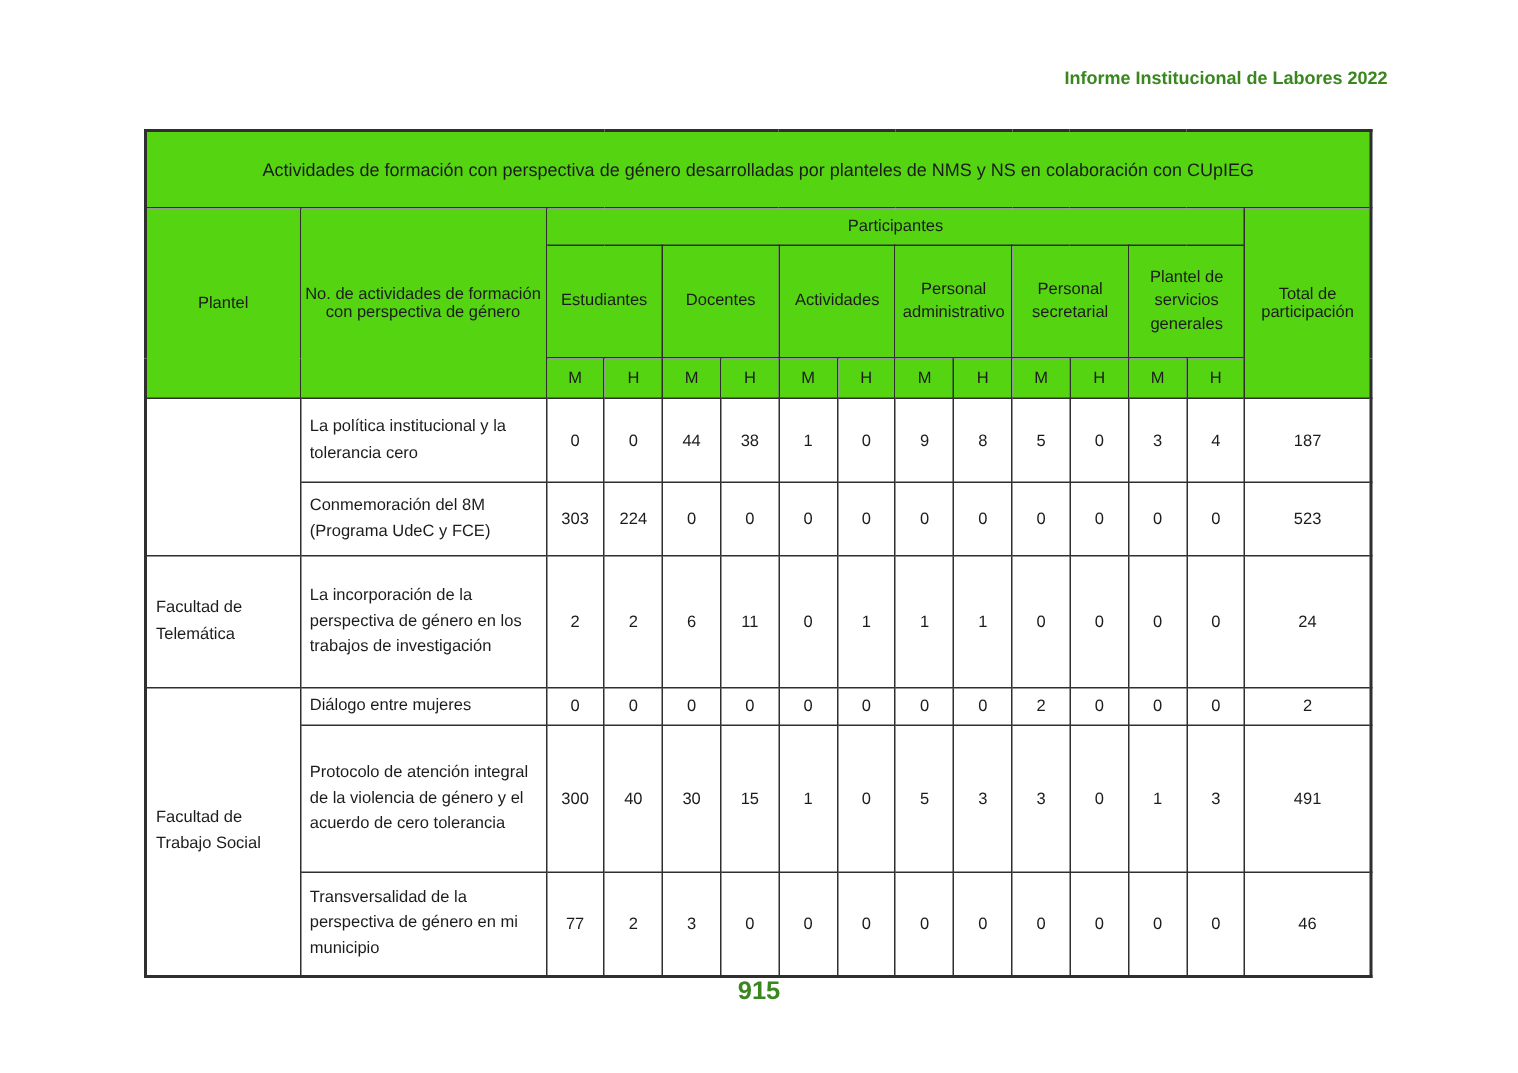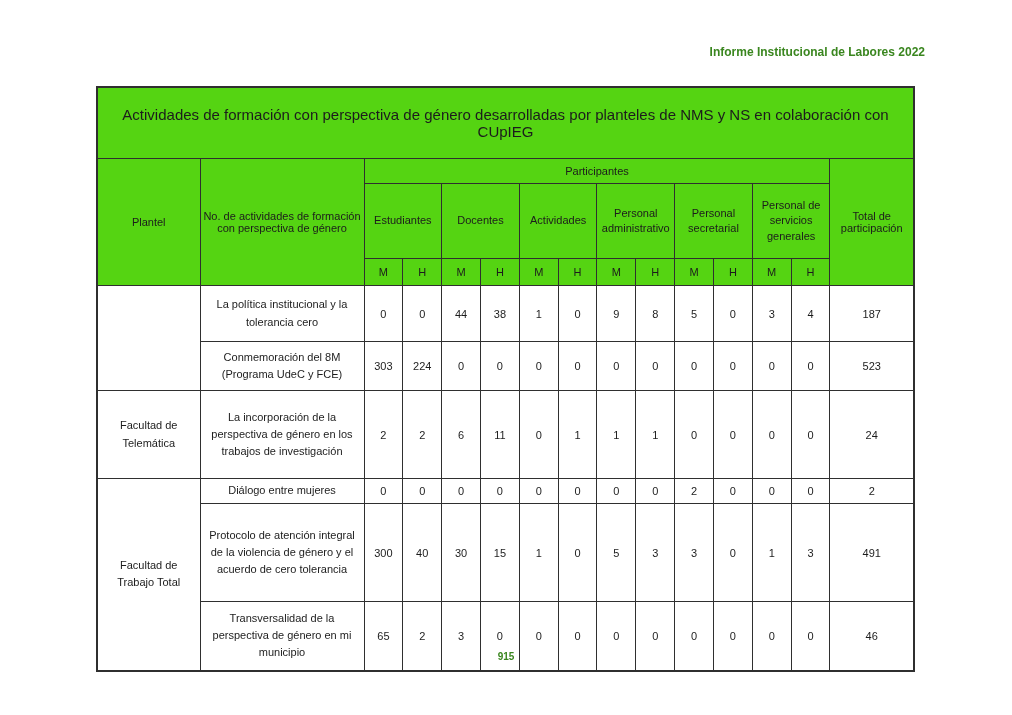--- a/index.html
+++ b/index.html
@@ -12,37 +12,37 @@
     font-size:12px; font-weight:bold; color:#3a861f;margin-left:42px;
   }
   table.main {
     position:absolute; left:96px; top:86px; width:817px;
     border-collapse:collapse; table-layout:fixed;
     border:2px solid #2f2f2f;
   }
   th, td { border:1px solid #2f2f2f; font-size:11px; font-weight:normal; overflow:hidden; }
   .g  { background:#55d412; }
   th  { text-align:center; vertical-align:middle; padding:2px; }
-  th.title-cell { font-size:15px; padding:18px 6px; }
+  th.title-cell { font-size:12px; padding:18px 6px; }
   th.bw { overflow-wrap:anywhere; line-height:1.4; padding:2px 3px; }
   td.v  { text-align:center; vertical-align:middle; padding:0 2px; }
-  td.act, td.plantel { text-align:center; vertical-align:middle; padding:3px 6px; line-height:1.55; }
+  td.act, td.plantel { text-align:left; vertical-align:middle; padding:3px 6px; line-height:1.55; }
   tr.rt  { height:26px; }
   tr.rp  { height:25px; }
   tr.rg  { height:75px; }
   tr.rmh { height:27px; }
   tr.b1 { height:56px; }
   tr.b2 { height:49px;padding-left:36px; }
   tr.b3 { height:88px; }
   tr.b4 { height:25px; }
   tr.b5 { height:98px; }
   tr.b6 { height:69px; }
   .page-number {
     position:absolute; top:651px; left:0; width:1012px; text-align:center;
-    font-size:10px; font-weight:bold; color:#3a861f;
+    font-size:17px; font-weight:bold; color:#3a861f;
   }
 </style>
 </head>
 <body>
 
 <div class="report-header">Informe Institucional de Labores 2022</div>
 
 <table class="main">
   <colgroup>
     <col style="width:103px">
@@ -70,21 +70,21 @@
       <th class="g" rowspan="3">No. de actividades de formación con perspectiva de género</th>
       <th class="g" colspan="12">Participantes</th>
       <th class="g" rowspan="3">Total de participación</th>
     </tr>
     <tr class="rg">
       <th class="g bw" colspan="2">Estudiantes</th>
       <th class="g bw" colspan="2">Docentes</th>
       <th class="g bw" colspan="2">Actividades</th>
       <th class="g bw" colspan="2">Personal administrativo</th>
       <th class="g bw" colspan="2">Personal secretarial</th>
-      <th class="g bw" colspan="2">Personal de servicios generales</th>
+      <th class="g bw" colspan="2">Plantel de servicios generales</th>
     </tr>
     <tr class="rmh">
       <th class="g">M</th>
       <th class="g">H</th>
       <th class="g">M</th>
       <th class="g">H</th>
       <th class="g">M</th>
       <th class="g">H</th>
       <th class="g">M</th>
       <th class="g">H</th>
@@ -139,21 +139,21 @@
       <td class="v">1</td>
       <td class="v">1</td>
       <td class="v">1</td>
       <td class="v">0</td>
       <td class="v">0</td>
       <td class="v">0</td>
       <td class="v">0</td>
       <td class="v">24</td>
     </tr>
     <tr class="b4">
-      <td class="plantel" rowspan="3">Facultad de Trabajo Total</td>
+      <td class="plantel" rowspan="3">Facultad de Trabajo Social</td>
       <td class="act">Diálogo entre mujeres</td>
       <td class="v">0</td>
       <td class="v">0</td>
       <td class="v">0</td>
       <td class="v">0</td>
       <td class="v">0</td>
       <td class="v">0</td>
       <td class="v">0</td>
       <td class="v">0</td>
       <td class="v">2</td>
@@ -173,21 +173,21 @@
       <td class="v">5</td>
       <td class="v">3</td>
       <td class="v">3</td>
       <td class="v">0</td>
       <td class="v">1</td>
       <td class="v">3</td>
       <td class="v">491</td>
     </tr>
     <tr class="b6">
       <td class="act">Transversalidad de la perspectiva de género en mi municipio</td>
-      <td class="v">65</td>
+      <td class="v">77</td>
       <td class="v">2</td>
       <td class="v">3</td>
       <td class="v">0</td>
       <td class="v">0</td>
       <td class="v">0</td>
       <td class="v">0</td>
       <td class="v">0</td>
       <td class="v">0</td>
       <td class="v">0</td>
       <td class="v">0</td>

